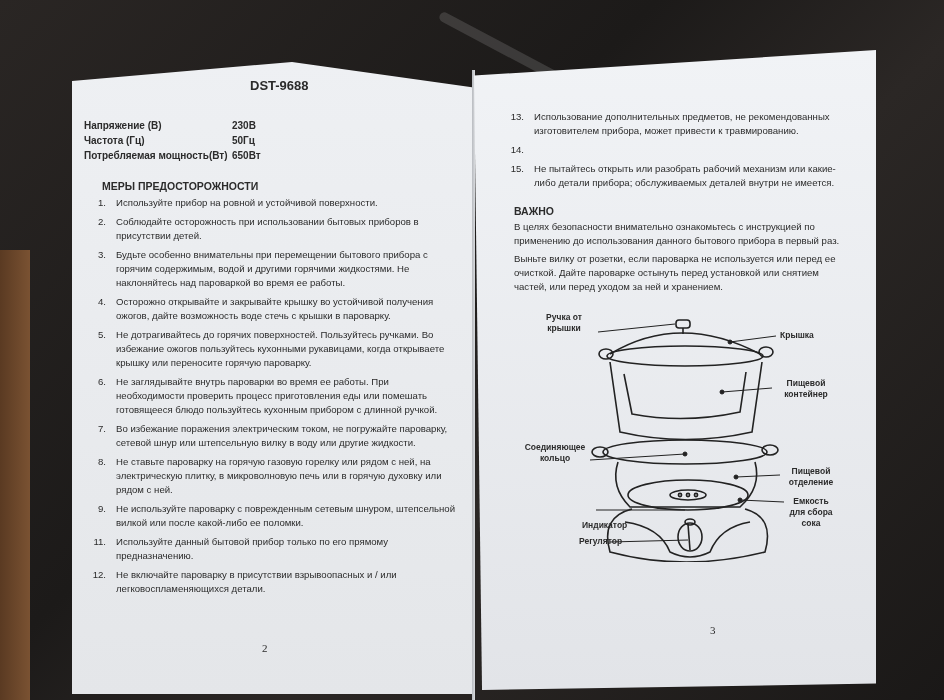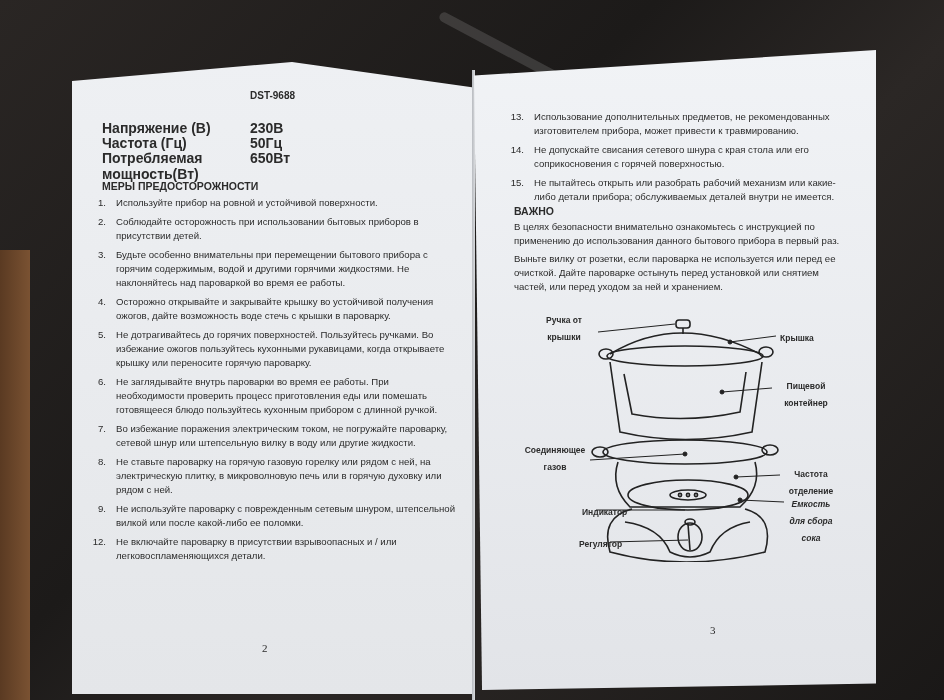--- a/index.html
+++ b/index.html
@@ -18,33 +18,33 @@
     left:72px; top:62px; width:400px; height:632px;
     clip-path: polygon(0 3%, 55% 0, 100% 4%, 100% 100%, 0 100%);
     background: linear-gradient(180deg,#eef0f3 0%,#e4e6e9 100%);
   }
   .page.right {
     left:474px; top:50px; width:402px; height:640px;
     clip-path: polygon(0 4%, 100% 0, 100% 99%, 2% 100%);
     background: linear-gradient(180deg,#f1f3f6 0%,#e2e4e8 100%);
   }
   .spine { position:absolute; left:472px; top:70px; width:3px; height:630px; background:linear-gradient(90deg,#b8bbc0,#d8dadd); }
-  .model { position:absolute; left:178px; top:28px; font-weight:bold; font-size:10px; }
-  .specs { position:absolute; left:30px; top:58px; font-size:14px; font-weight:bold; }
+  .model { position:absolute; left:178px; top:16px; font-weight:bold; font-size:13px; }
+  .specs { position:absolute; left:12px; top:58px; font-size:10px; font-weight:bold; }
   .spec-row { display:flex; height:15px; }
   .spec-label { width:148px; }
   .section-title { position:absolute; font-weight:bold; font-size:10.5px; }
   .list { position:absolute; font-size:9.6px; line-height:14px; }
   .item { display:flex; margin-bottom:5px; }
   .num { width:26px; flex-shrink:0; text-align:right; padding-right:10px; }
   .txt { flex:1; }
   .pagenum { position:absolute; font-family:"Liberation Serif", serif; font-size:11px; }
   .para { position:absolute; font-size:9.6px; line-height:14px; }
   .diagram { position:absolute; left:66px; top:262px; width:300px; height:250px; }
-  .callout { position:absolute; font-size:8.5px; font-weight:bold; text-align:center; line-height:17px; }
+  .callout { position:absolute; font-size:8.5px; font-weight:bold; text-align:center; line-height:11px; }
 </style>
 </head>
 <body>
 
 <div class="wood"></div>
 <div class="streak" style="left:440px;top:10px;width:280px;transform:rotate(28deg);"></div>
 
 <div class="page left">
   <div class="model">DST-9688</div>
   <div class="specs">
@@ -93,38 +93,41 @@
       </div>
     <div class="item">
         <span class="num">8.</span>
         <span class="txt">Не ставьте пароварку на горячую газовую горелку или рядом с ней, на электрическую плитку, в микроволновую печь или в горячую духовку или рядом с ней.</span>
       </div>
     <div class="item">
         <span class="num">9.</span>
         <span class="txt">Не используйте пароварку с поврежденным сетевым шнуром, штепсельной вилкой или после какой-либо ее поломки.</span>
       </div>
     <div class="item">
+        <span class="num">11.</span>
+        <span class="txt">Используйте данный бытовой прибор только по его прямому предназначению.</span>
+      </div>
+    <div class="item">
         <span class="num">12.</span>
         <span class="txt">Не включайте пароварку в присутствии взрывоопасных и / или легковоспламеняющихся детали.</span>
       </div>
   </div>
   <div class="pagenum" style="left:190px;top:580px;">2</div>
 </div>
 
 <div class="spine"></div>
 
 <div class="page right">
   <div class="list" style="left:24px;top:44px;width:340px;margin-top:16px;">
     <div class="item">
         <span class="num">13.</span>
         <span class="txt">Использование дополнительных предметов, не рекомендованных изготовителем прибора, может привести к травмированию.</span>
       </div>
     <div class="item">
         <span class="num">14.</span>
-        <span class="txt">Не допускайте свисания сетевого шнура с края стола или его соприкосновения с горячей поверхностью.</span>
       </div>
     <div class="item">
         <span class="num">15.</span>
         <span class="txt">Не пытайтесь открыть или разобрать рабочий механизм или какие-либо детали прибора; обслуживаемых деталей внутри не имеется.</span>
       </div>
   </div>
   <div class="section-title" style="left:40px;top:155px;">ВАЖНО</div>
   <div class="para" style="left:40px;top:170px;width:330px;">В целях безопасности внимательно ознакомьтесь с инструкцией по применению до использования данного бытового прибора в первый раз.</div>
   <div class="para" style="left:40px;top:202px;width:330px;">Выньте вилку от розетки, если пароварка не используется или перед ее очисткой. Дайте пароварке остынуть перед установкой или снятием частей, или перед уходом за ней и хранением.</div>
 
@@ -171,21 +174,21 @@
           <line x1="196" y1="165" x2="240" y2="163"></line>
         <circle cx="200" cy="188" r="2"></circle>
           <line x1="200" y1="188" x2="244" y2="190"></line>
         <line x1="70" y1="230" x2="148" y2="228"></line>
         <line x1="56" y1="198" x2="145" y2="198"></line>
       </g>
     </svg>
     <div class="callout" style="left:-6px;top:0px;width:60px;">Ручка от крышки</div>
     <div class="callout" style="left:240px;top:18px;">Крышка</div>
     <div class="callout" style="left:236px;top:66px;width:60px;">Пищевой контейнер</div>
-    <div class="callout" style="left:-18px;top:130px;width:66px;">Соединяющее газов</div>
-    <div class="callout" style="left:244px;top:154px;width:54px;">Частота отделение</div>
-    <div class="callout" style="left:248px;top:184px;width:46px;font-style:italic;">Емкость для сбора сока</div>
-    <div class="callout" style="left:0px;top:192px;padding-left:42px;">Индикатор</div>
+    <div class="callout" style="left:-18px;top:130px;width:66px;">Соединяющее кольцо</div>
+    <div class="callout" style="left:244px;top:154px;width:54px;">Пищевой отделение</div>
+    <div class="callout" style="left:248px;top:184px;width:46px;">Емкость для сбора сока</div>
+    <div class="callout" style="left:0px;top:208px;padding-left:42px;">Индикатор</div>
     <div class="callout" style="left:4px;top:224px;margin-left:35px;">Регулятор</div>
   </div>
 
   <div class="pagenum" style="left:236px;top:574px;">3</div>
 </div>
 
 </body></html>

